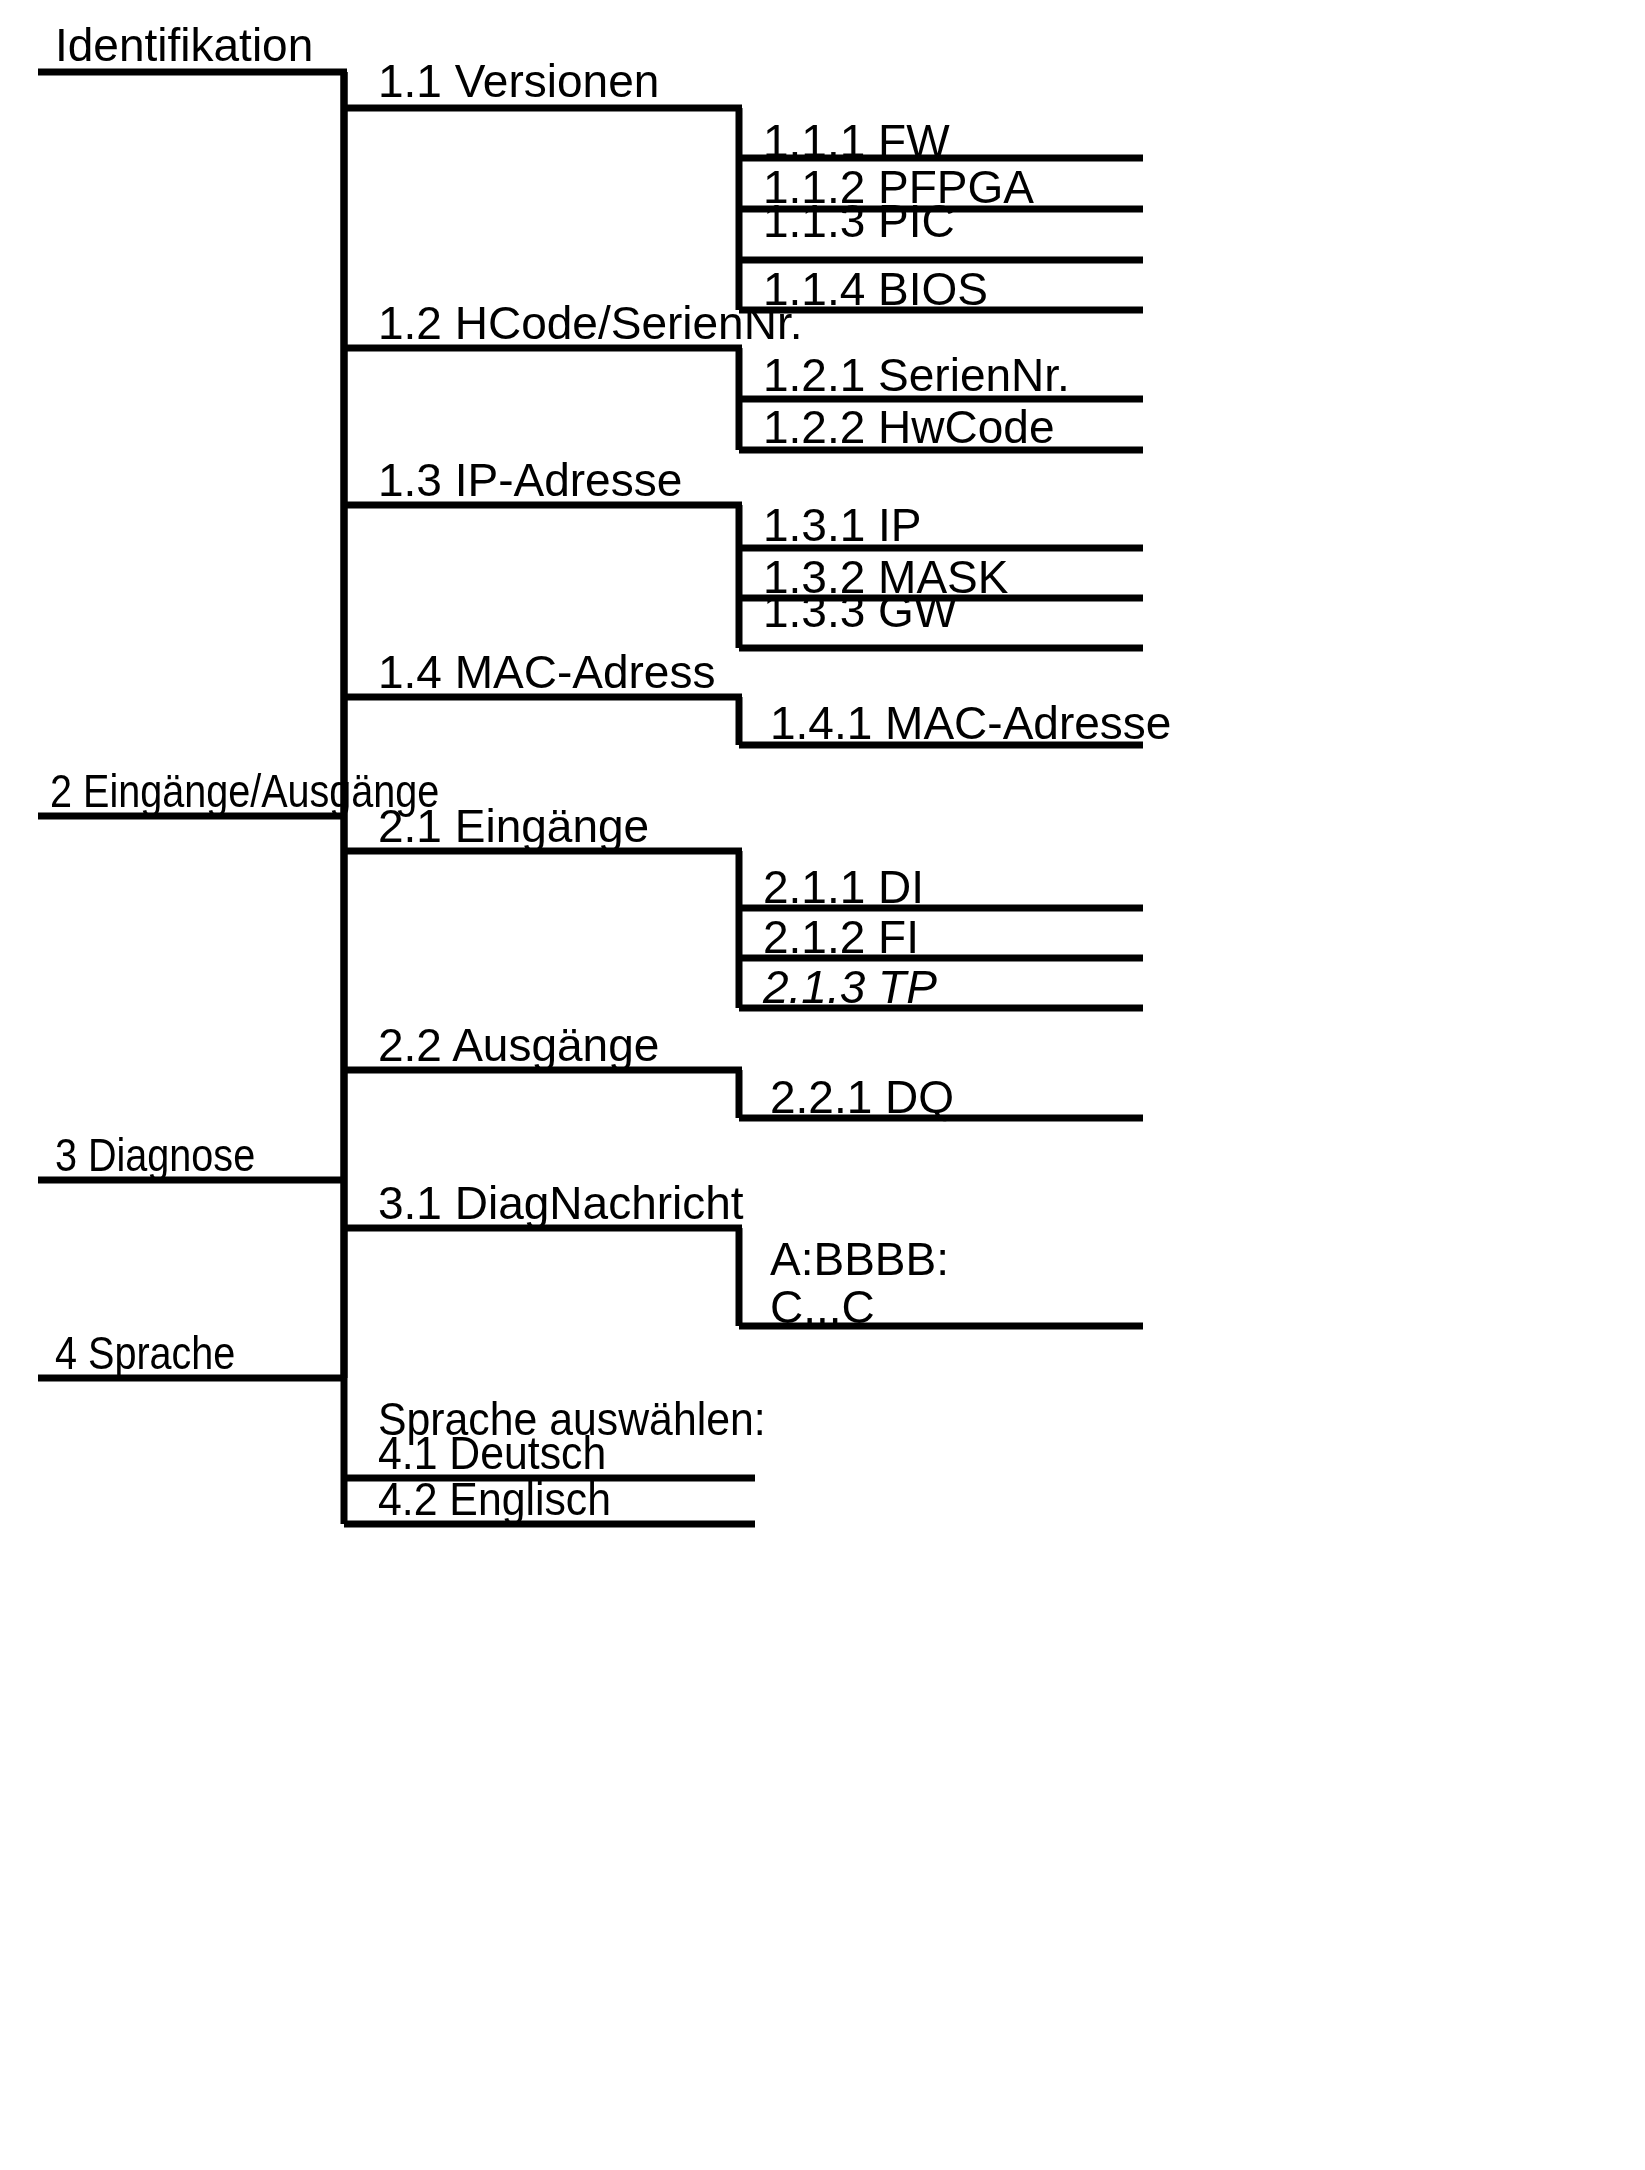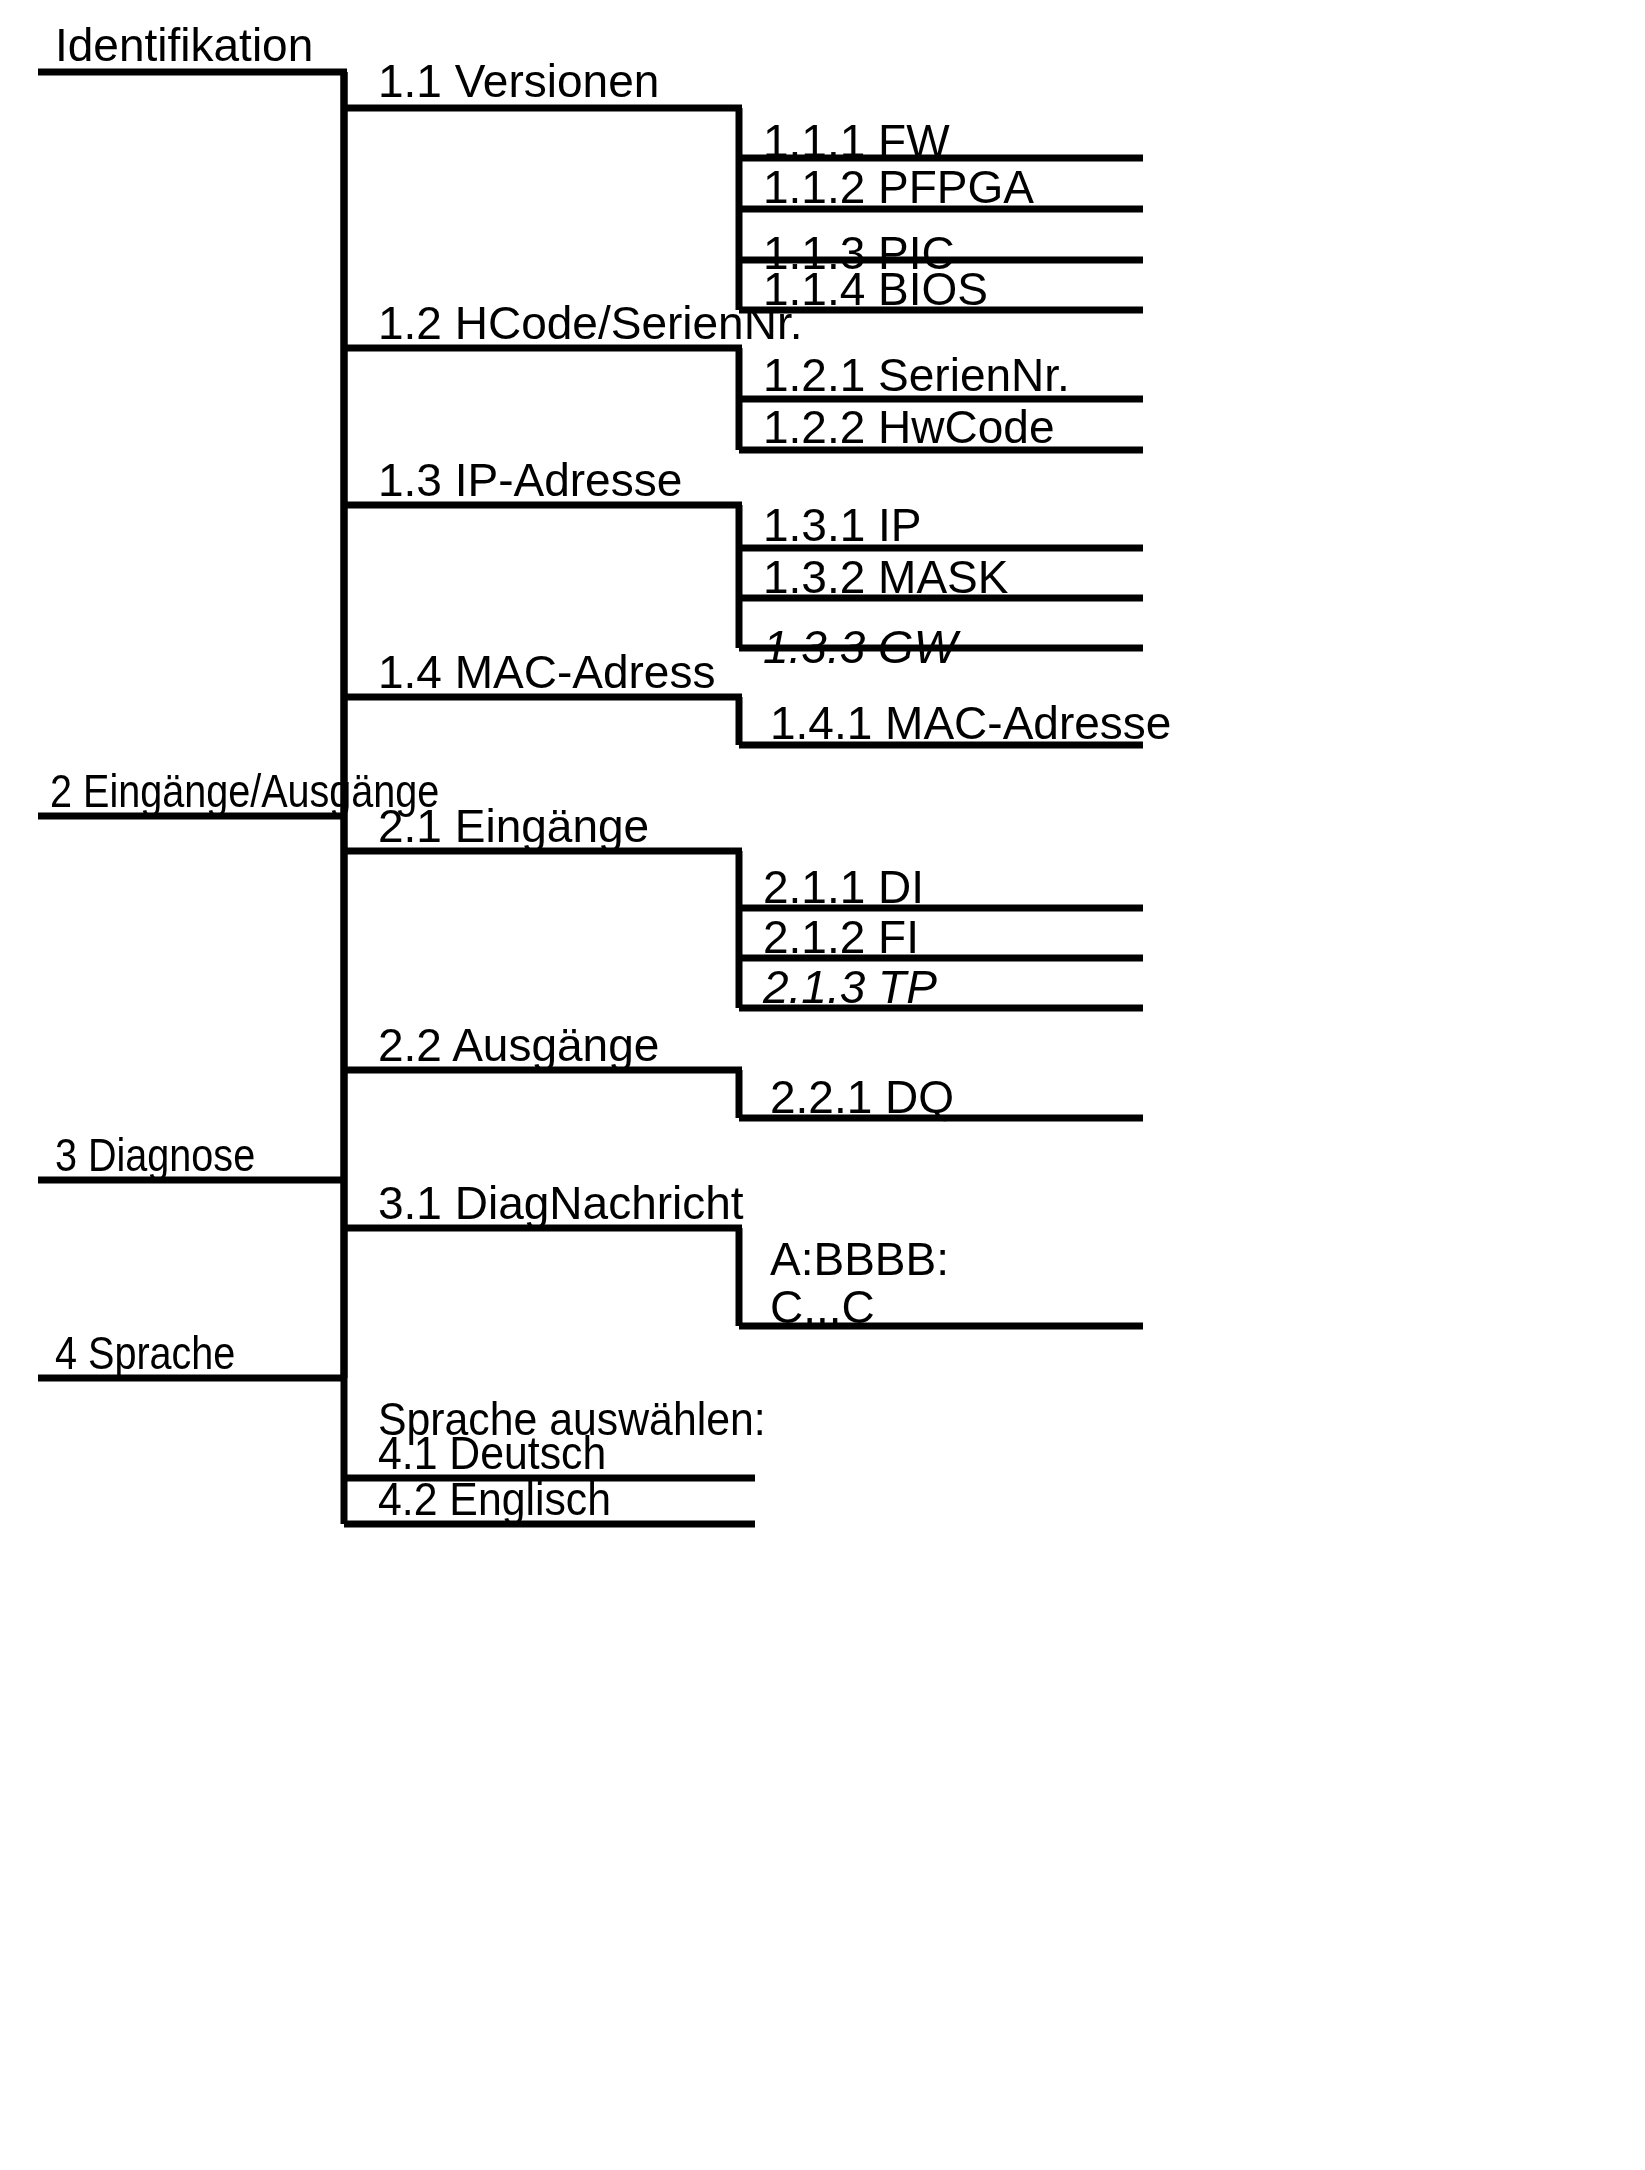--- a/index.html
+++ b/index.html
@@ -130,33 +130,33 @@
   <div class="node-label lvl2 condensed" style="left:378px; top:1396px;">Sprache auswählen:</div>
 
   <div class="node-label lvl2 condensed" style="left:378px; top:1430px;">4.1 Deutsch</div>
 
   <div class="node-label lvl2 condensed" style="left:378px; top:1476px;">4.2 Englisch</div>
 
   <div class="node-label lvl3" style="left:763px; top:118px;">1.1.1 FW</div>
 
   <div class="node-label lvl3" style="left:763px; top:164px;">1.1.2 PFPGA</div>
 
-  <div class="node-label lvl3" style="left:763px; top:230px;">1.1.3 PIC</div>
+  <div class="node-label lvl3" style="left:763px; top:198px;">1.1.3 PIC</div>
 
   <div class="node-label lvl3" style="left:763px; top:266px;">1.1.4 BIOS</div>
 
   <div class="node-label lvl3" style="left:763px; top:352px;">1.2.1 SerienNr.</div>
 
   <div class="node-label lvl3" style="left:763px; top:404px;">1.2.2 HwCode</div>
 
   <div class="node-label lvl3" style="left:763px; top:502px;">1.3.1 IP</div>
 
   <div class="node-label lvl3" style="left:763px; top:554px;">1.3.2 MASK</div>
 
-  <div class="node-label lvl3" style="left:763px; top:624px;font-style:italic;">1.3.3 GW</div>
+  <div class="node-label lvl3" style="left:763px; top:588px;">1.3.3 GW</div>
 
   <div class="node-label lvl3" style="left:770px; top:700px;">1.4.1 MAC-Adresse</div>
 
   <div class="node-label lvl3" style="left:763px; top:864px;">2.1.1 DI</div>
 
   <div class="node-label lvl3" style="left:763px; top:914px;">2.1.2 FI</div>
 
   <div class="node-label lvl3" style="left:763px; top:964px;font-style:italic;">2.1.3 TP</div>
 
   <div class="node-label lvl3" style="left:770px; top:1074px;">2.2.1 DQ</div>

